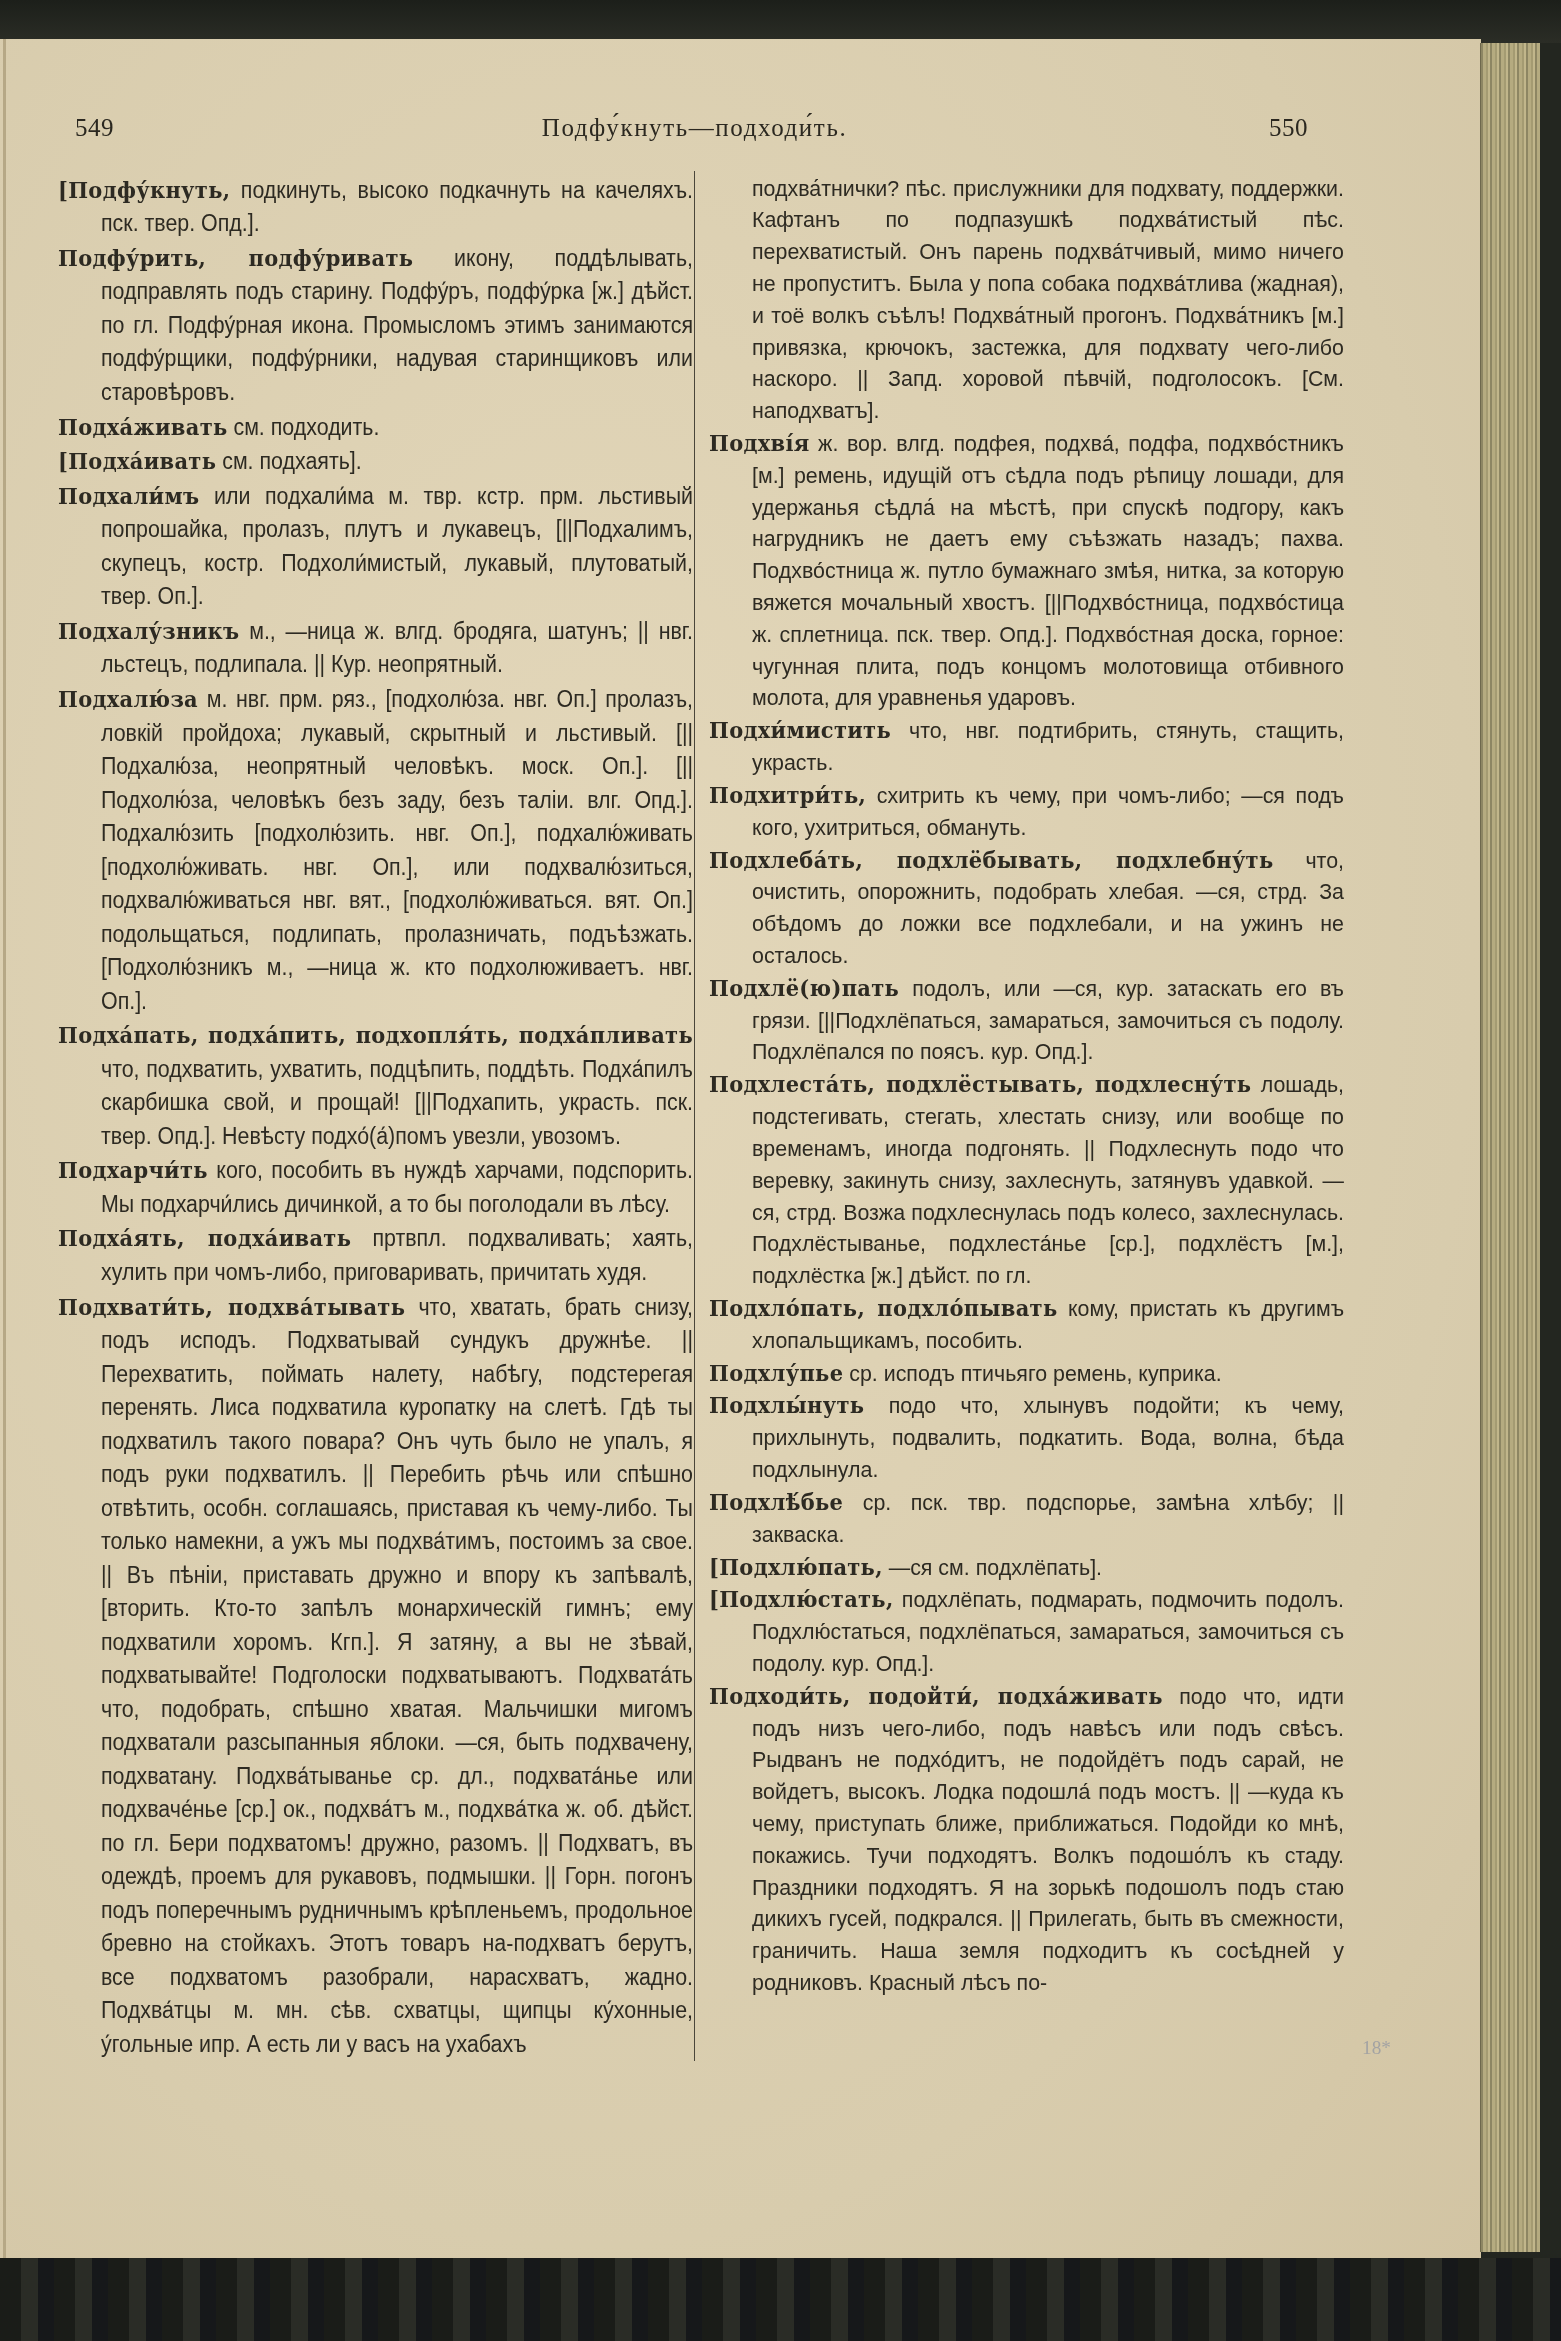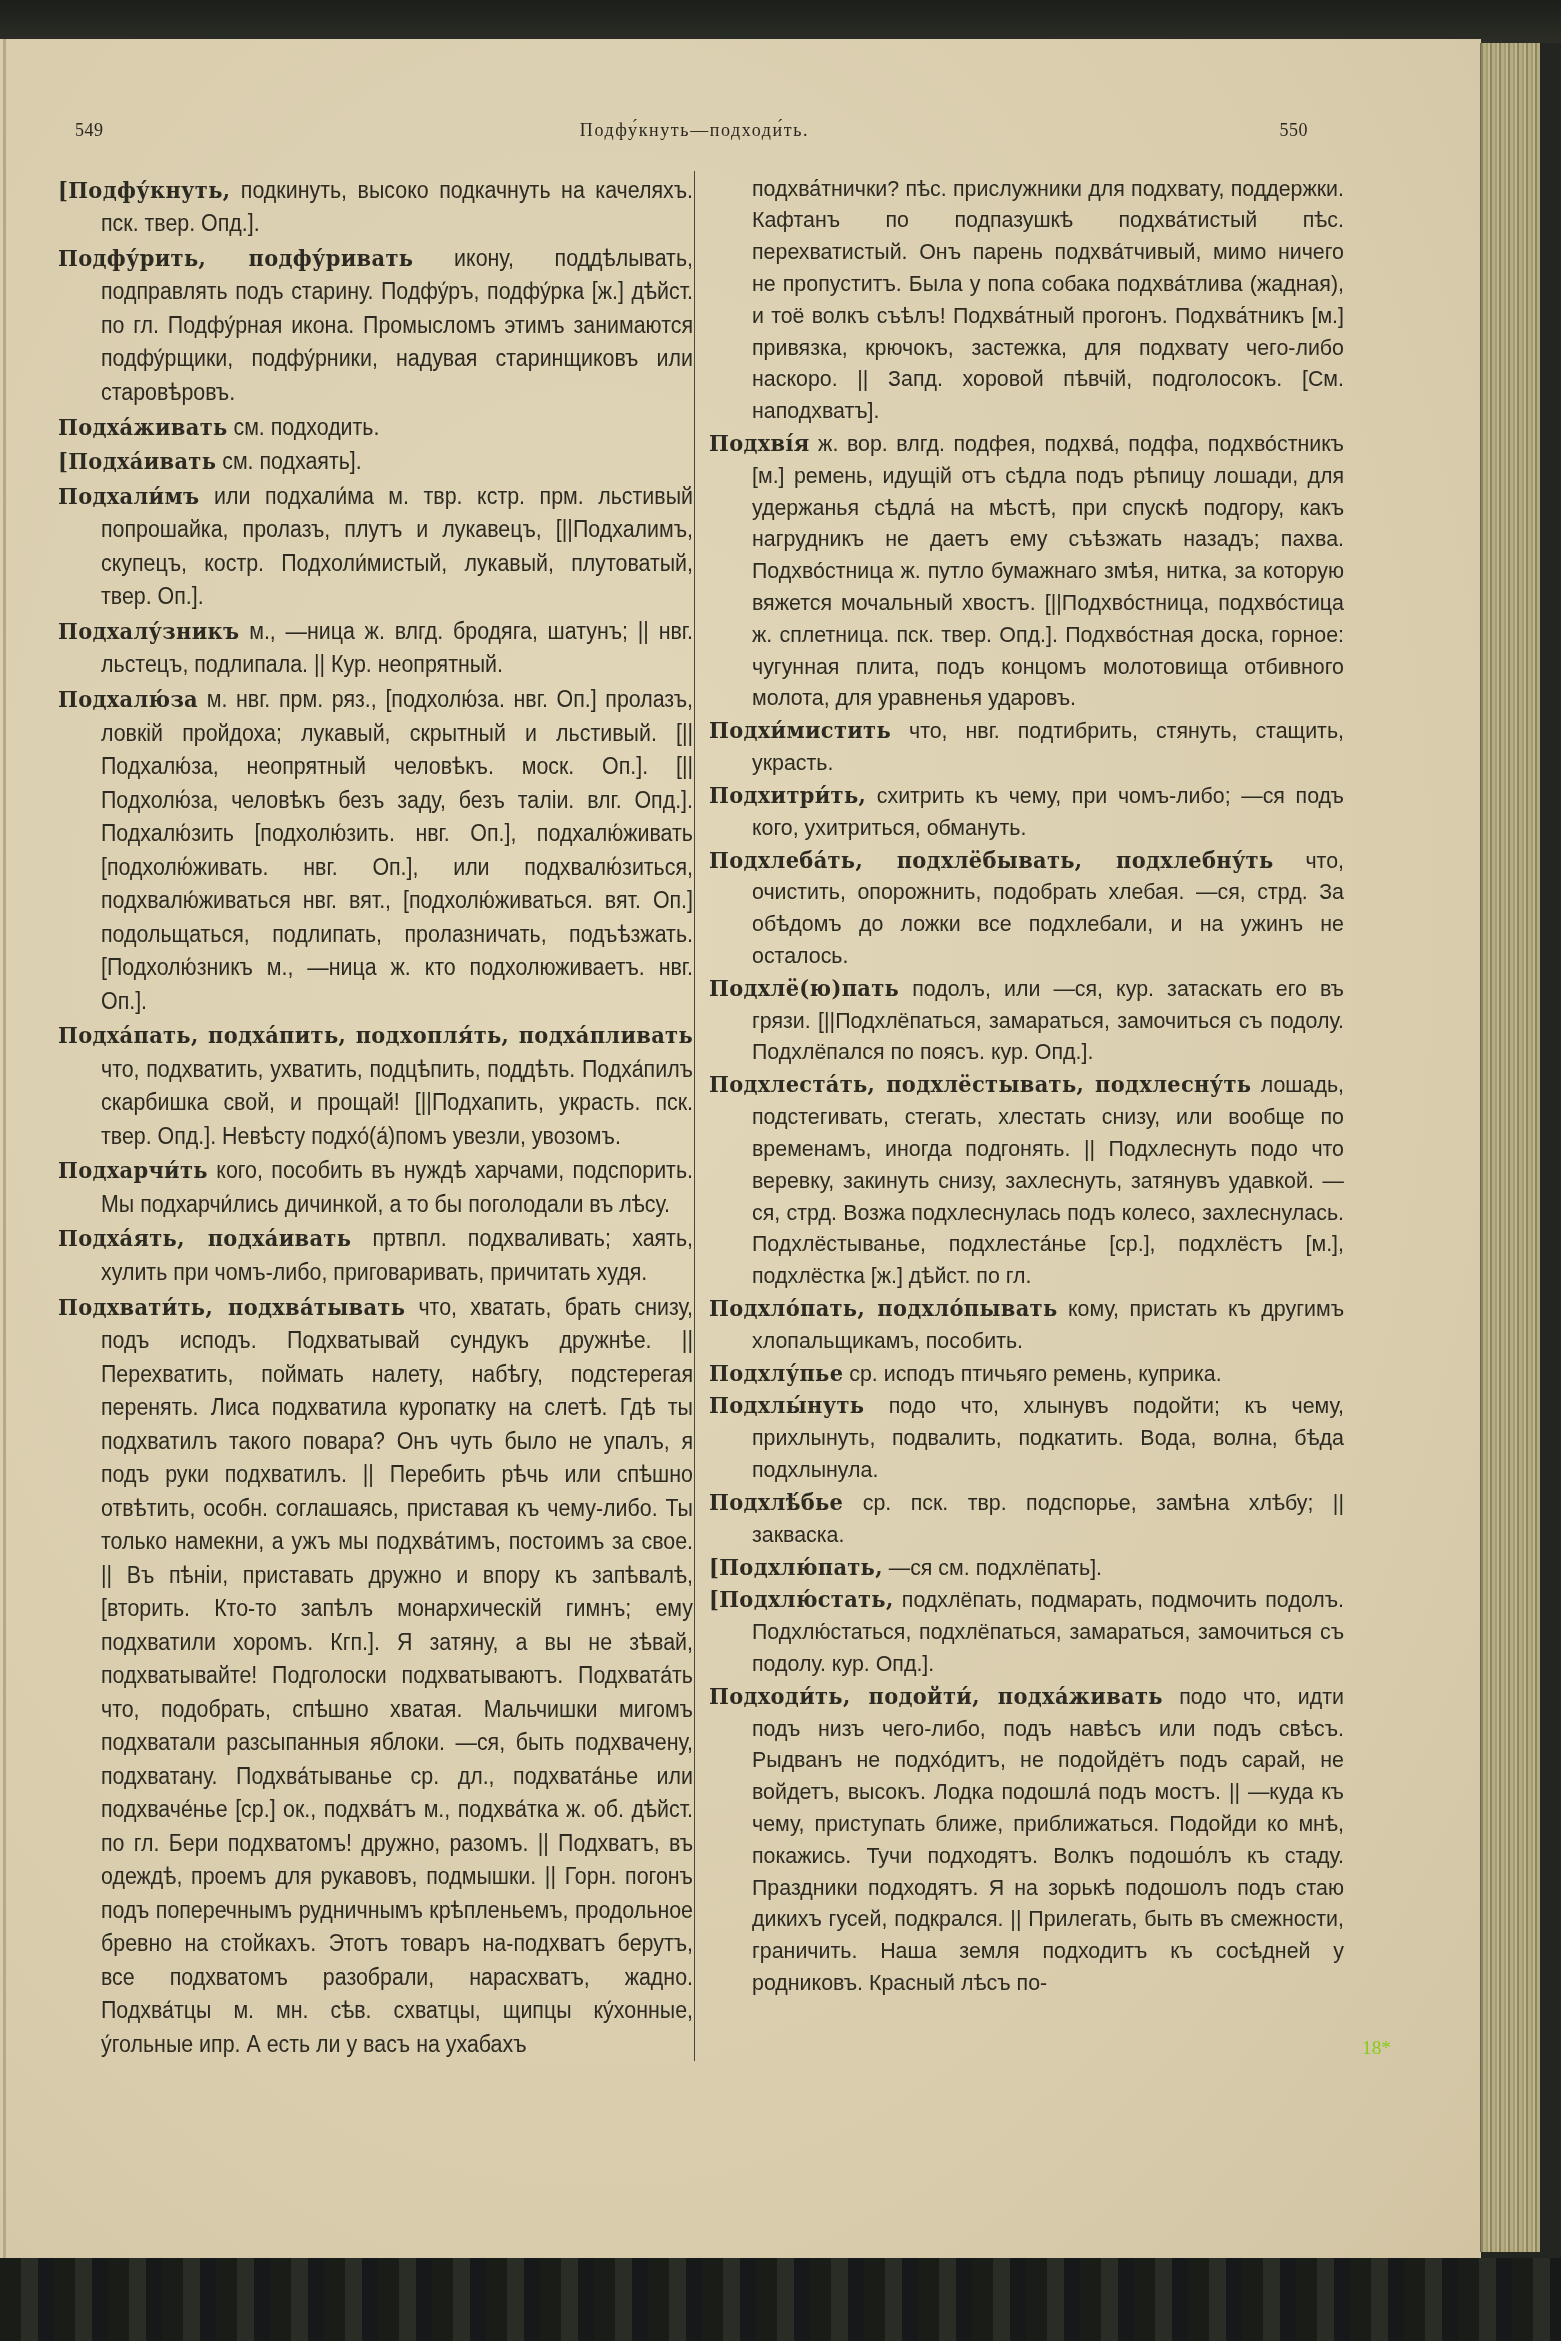--- a/index.html
+++ b/index.html
@@ -18,39 +18,39 @@
   }
   .page-edge {
     position: absolute; left: 1480px; top: 43px; width: 59px; height: 2209px;
     background: repeating-linear-gradient(90deg, #8d8663 0 2.1px, #b5ab80 2.1px 4.8px, #a49b72 4.8px 7px, #c1b68b 7px 9px);
     border-left: 1.1px solid #6e684c;
   }
   .gutter-line { position: absolute; left: 3.2px; top: 39px; width: 3.2px; height: 2220px; background: #b6a886; }
 
   .header {
     position: absolute; top: 114px; left: 75px; width: 1233px; height: 32px;
-    font-size: 18px; color: #2b2820; letter-spacing: 0.5px; margin-top: 6px;
+    font-size: 25px; color: #2b2820; letter-spacing: 0.5px;
   }
   .header .pn-left { position: absolute; left: 0; top: 0; }
   .header .title { position: absolute; left: 6px; right: 0; text-align: center; top: 0; letter-spacing: 1.6px; }
   .header .pn-right { position: absolute; right: 0; top: 0; }
 
   .col {
     position: absolute; top: 173px; width: 635px;
     font-family: "Liberation Sans Narrow", "Liberation Sans", "DejaVu Sans Condensed", sans-serif;
     font-size: 21.4px; line-height: 31px; color: #2d2a22;
     transform-origin: left top;
   }
   .col.left { left: 58px; }
   .col.right { left: 709px; }
   .col-rule { position: absolute; left: 694px; top: 171px; width: 1.1px; height: 1890px; background: #4a463a; }
 
   .entry { margin: 0; padding-left: 43px; text-indent: -43px; text-align: justify; }
   .hw { font-weight: bold; font-family: "DejaVu Serif", serif; font-size: 21px; letter-spacing: 0.3px; }
-  .sig { position: absolute; left: 1362px; top: 2037px; font-size: 19.3px; color: #84cc16; }
+  .sig { position: absolute; left: 1362px; top: 2037px; font-size: 19.3px; color: #a3a3a3; }
 </style>
 </head>
 <body>
 
 <div class="bg-top"></div>
 <div class="page"></div>
 <div class="gutter-line"></div>
 <div class="page-edge"></div>
 <div class="bg-bottom"></div>
 

